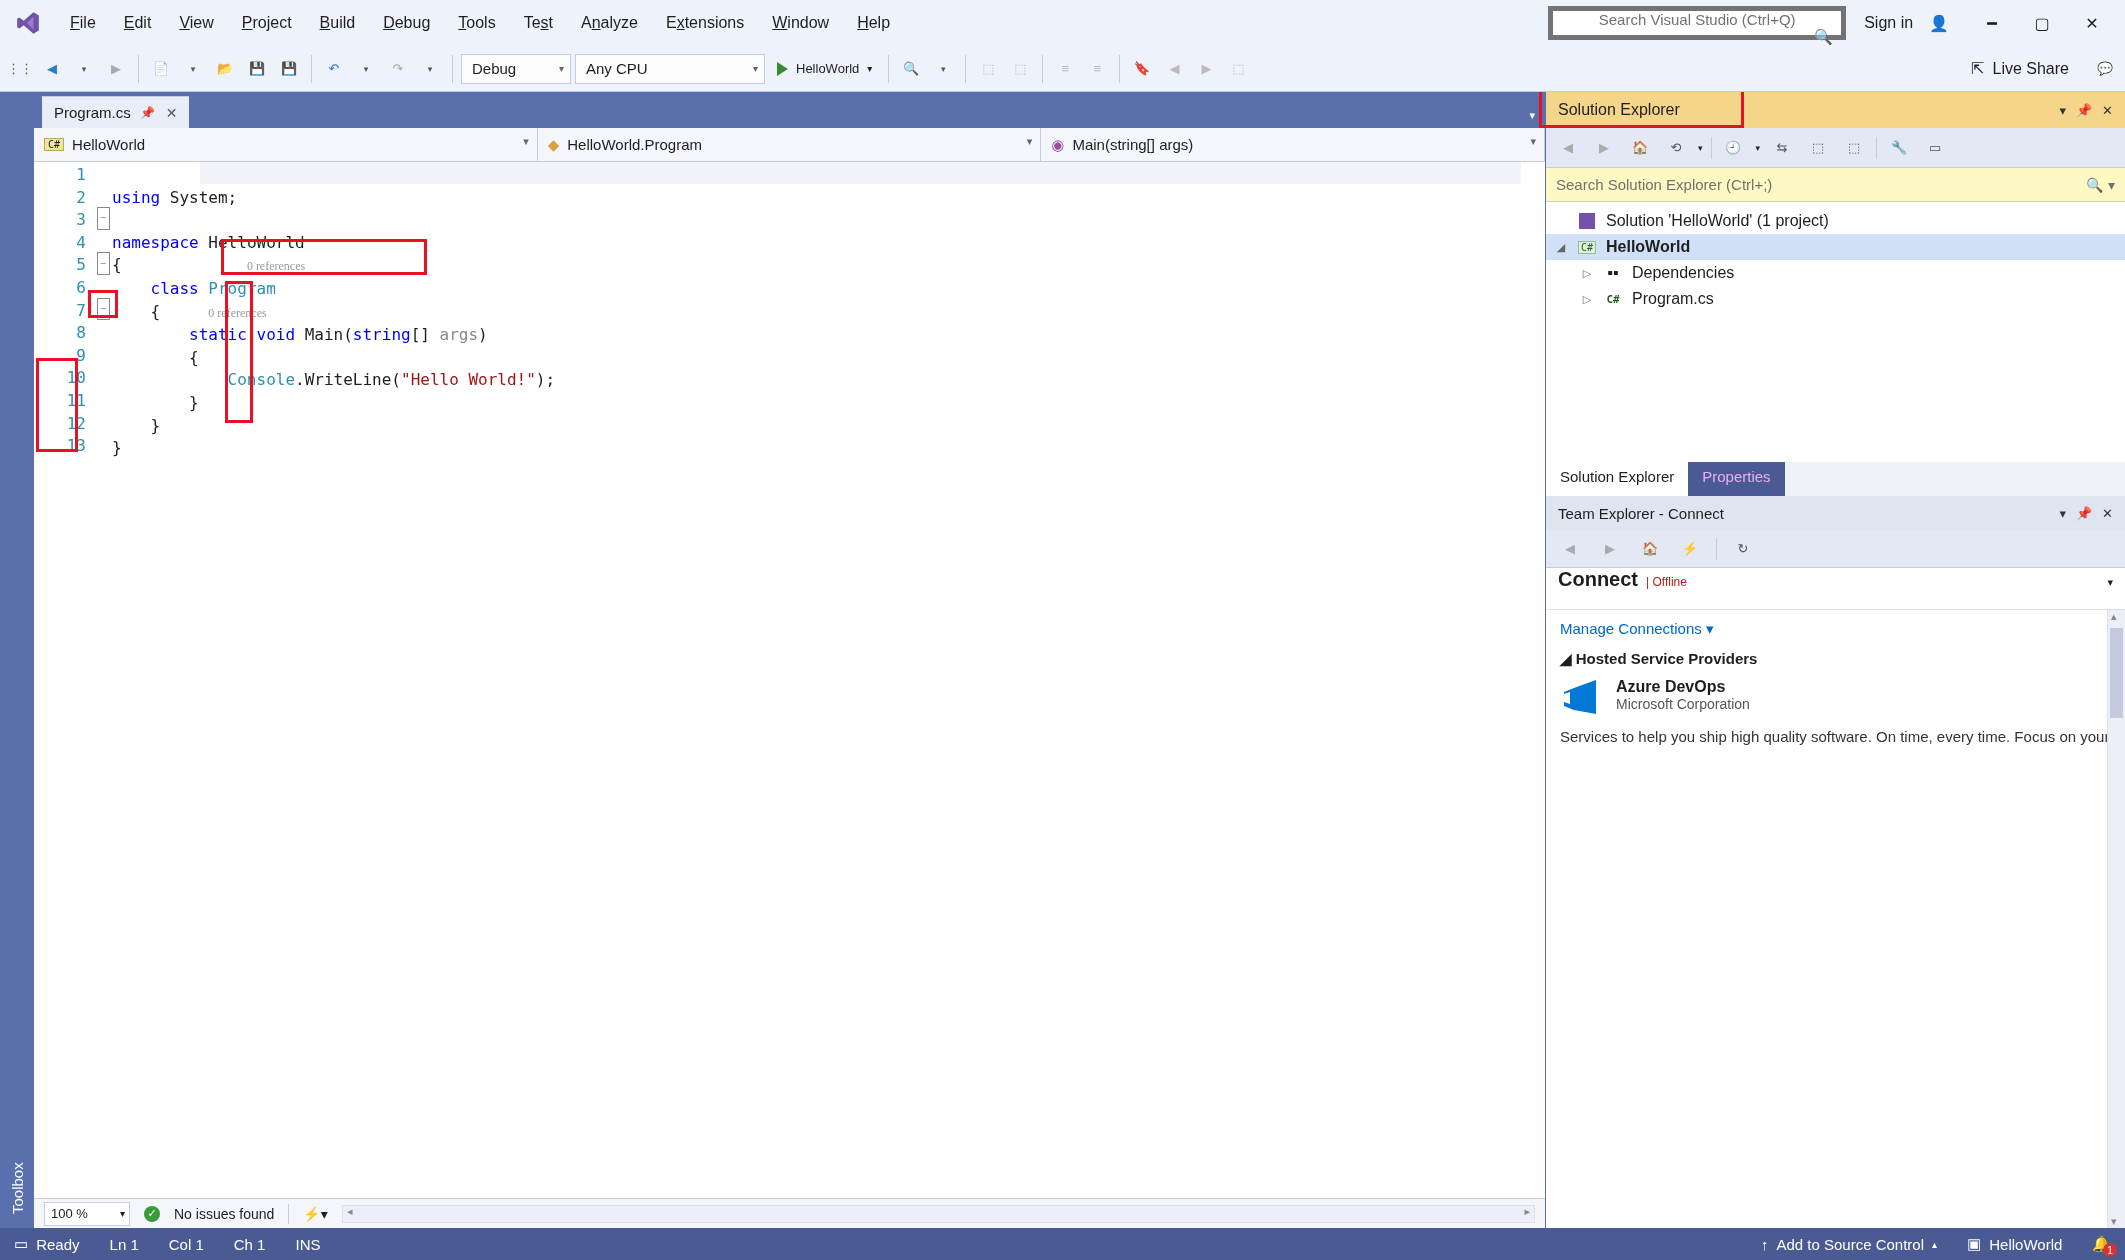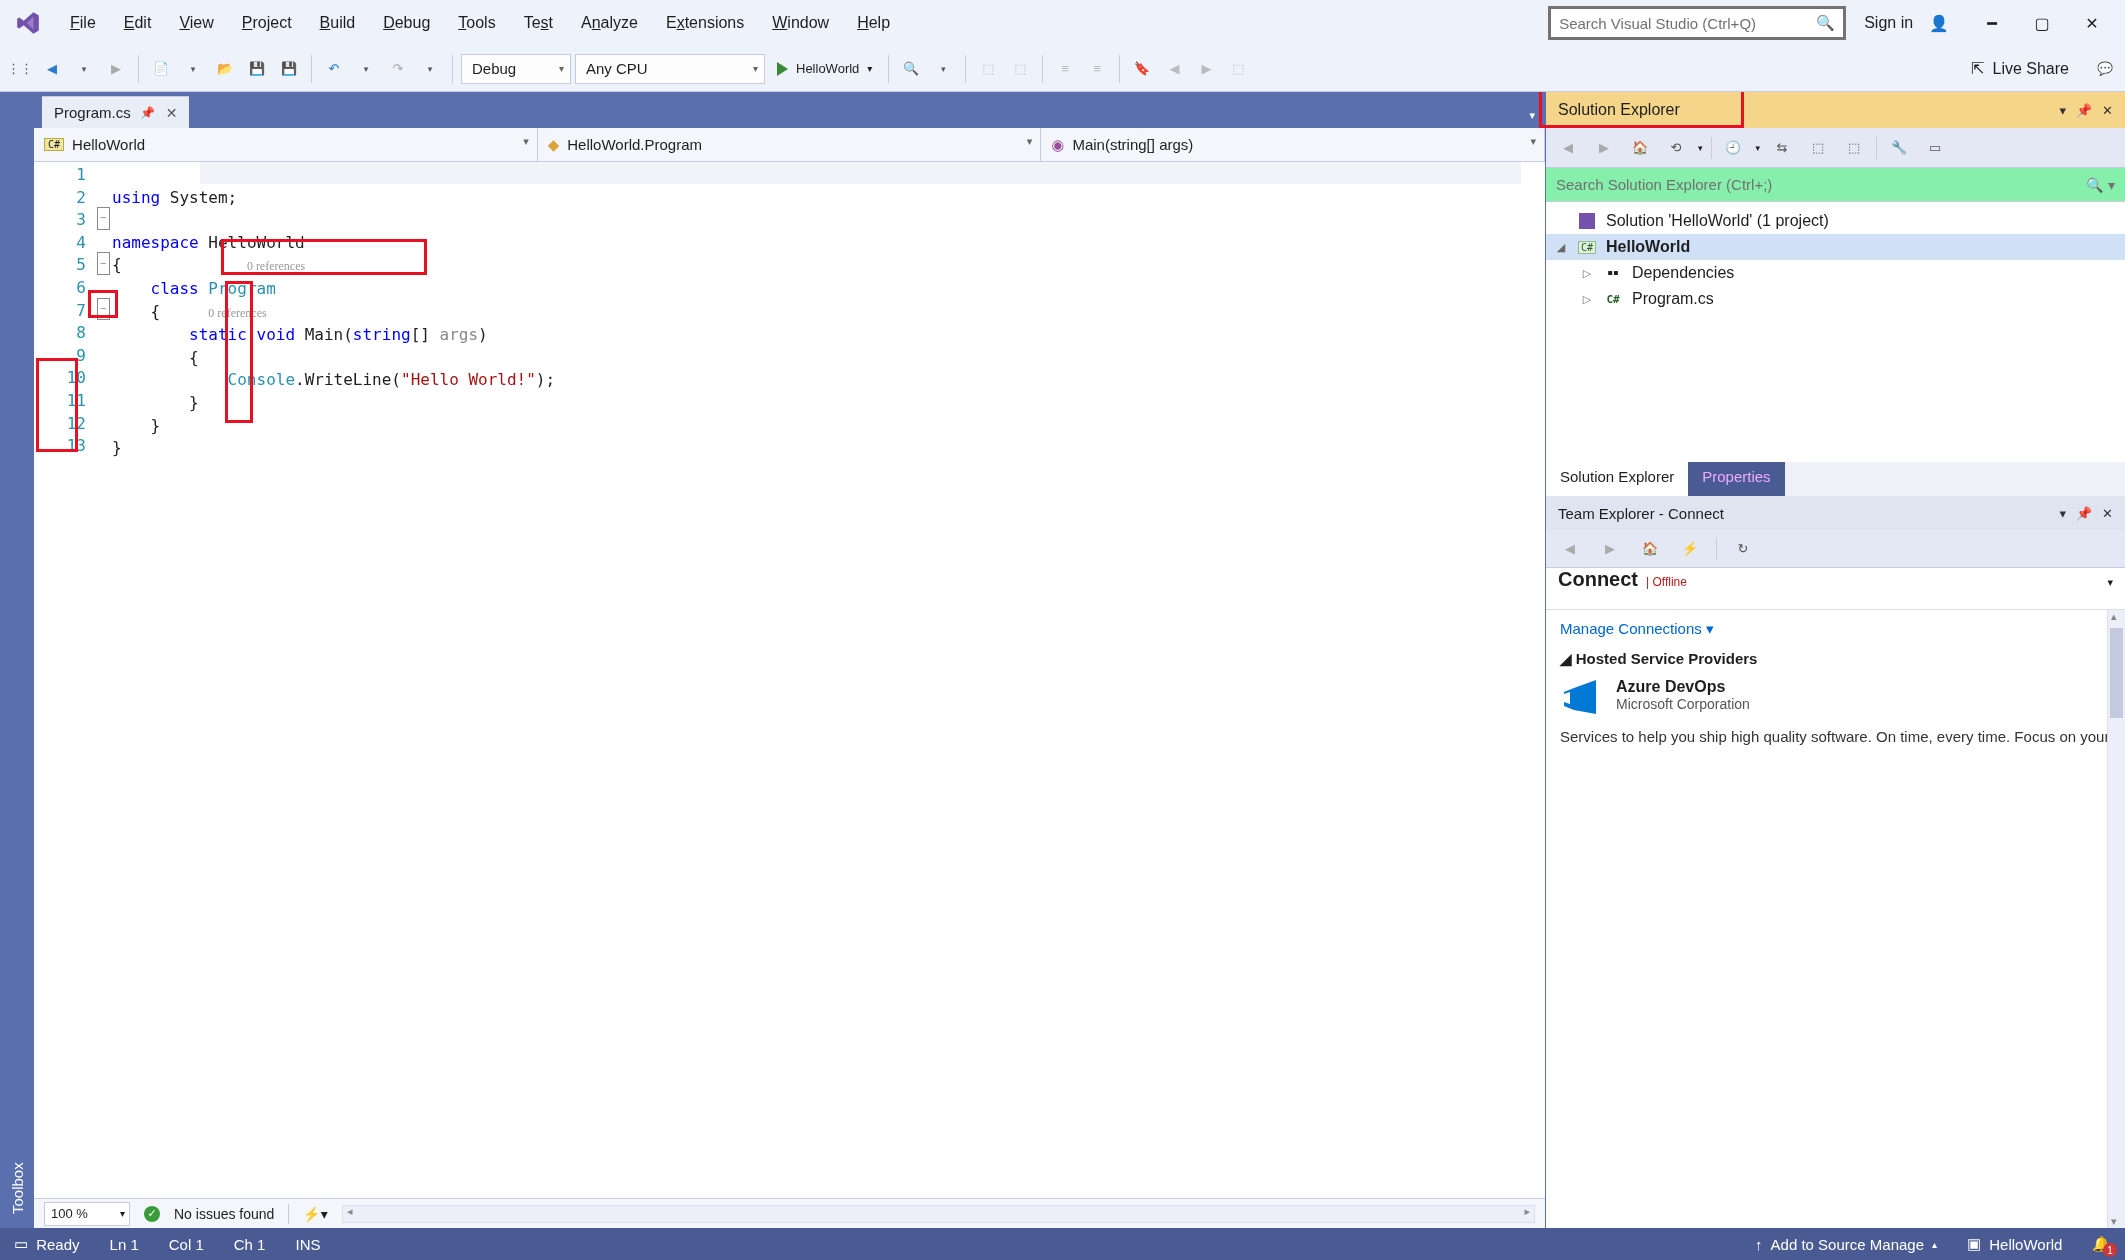--- a/index.html
+++ b/index.html
@@ -27,25 +27,26 @@
 .vs-logo { width: 32px; height: 32px; margin: 0 12px 0 4px; display:flex;align-items:center;justify-content:center;}
 .menu-item {
   padding: 6px 14px;
   cursor: default;
   color: #1e1e1e;
 }
 .menu-item u { text-decoration: underline; }
 .titlebar .spacer { flex: 1; }
 .search-box {
   width: 298px; height: 34px;
-  border: 3px solid #737373;
+  border: 5px solid #737373;
   background: #ffffff;
   display: flex; align-items: center;
   padding: 0 8px; color: #717171;
   font-size: 15px;
+  flex-direction: column;
 }
 .signin { margin: 0 18px; font-size: 16px; display:flex;align-items:center;gap:16px;}
 .win-btn { width: 50px; height: 40px; display:flex;align-items:center;justify-content:center; }
 
 
 .toolbar {
   height: 46px;
   background: #eef2fb;
   border-bottom: 1px solid #c7cbe0;
   display: flex;
@@ -119,21 +120,21 @@
 .hscroll::before{content:"◂";position:absolute;left:4px;top:-1px;color:#888;font-size:11px;}
 .hscroll::after{content:"▸";position:absolute;right:4px;top:-1px;color:#888;font-size:11px;}
 
 .error-list-bar{height:34px;background:#5a6fad;color:#fff;display:flex;align-items:center;padding:0 14px;font-size:15px;}
 
 
 .right-col{width:580px;display:flex;flex-direction:column;background:#eef1f8;border-left:1px solid #5a6fad;}
 .panel-title{height:36px;background:#f5d58a;display:flex;align-items:center;padding:0 12px;font-size:16px;color:#1e1e1e;gap:8px;}
 .panel-title .ctrls{margin-left:auto;display:flex;gap:10px;color:#333;font-size:13px;}
 .panel-toolbar{height:40px;background:#e4e8f4;border-bottom:1px solid #c7cbe0;display:flex;align-items:center;padding:0 8px;gap:8px;}
-.se-search{height:34px;background:#86efac;border-bottom:1px solid #c7cbe0;display:flex;align-items:center;padding:0 10px;color:#717171;font-size:15px;}
+.se-search{height:34px;background:#fef9c3;border-bottom:1px solid #c7cbe0;display:flex;align-items:center;padding:0 10px;color:#717171;font-size:15px;}
 .se-search .mag{margin-left:auto;font-size:14px;}
 .tree{flex:0 0 auto;background:#fff;padding:6px 0;font-size:16px;min-height:260px;}
 .tree-row{display:flex;align-items:center;height:26px;gap:8px;padding:0 8px;}
 .tree-row.selected{background:#cfe0f7;}
 .tree-row.selected .name{font-weight:600;}
 .tree-row .exp{width:14px;text-align:center;color:#666;font-size:11px;}
 .tree-row .iconbox{width:22px;display:flex;justify-content:center;}
 .cs-badge{font-size:10px;background:#dff0dd;border:1px solid #8fbd8c;padding:0 2px;font-family:monospace;color:#276327;}
 .csfile{font-size:11px;color:#276327;font-weight:bold;font-family:monospace;}
 
@@ -482,21 +483,21 @@
     </div>
   <div class="seg">
       <span>Ch 1</span>
     </div>
   <div class="seg">
       <span>INS</span>
     </div>
   <div class="spacer"></div>
   <div class="seg">
     <span>↑</span>
-    <span>Add to Source Manage</span>
+    <span>Add to Source Control</span>
     <span style="font-size:10px;">▴</span>
   </div>
   <div class="seg">
     <span>▣</span>
     <span>HelloWorld</span>
   </div>
   <div class="seg bell">
     <span>🔔</span>
     <span class="badge">1</span>
   </div>

